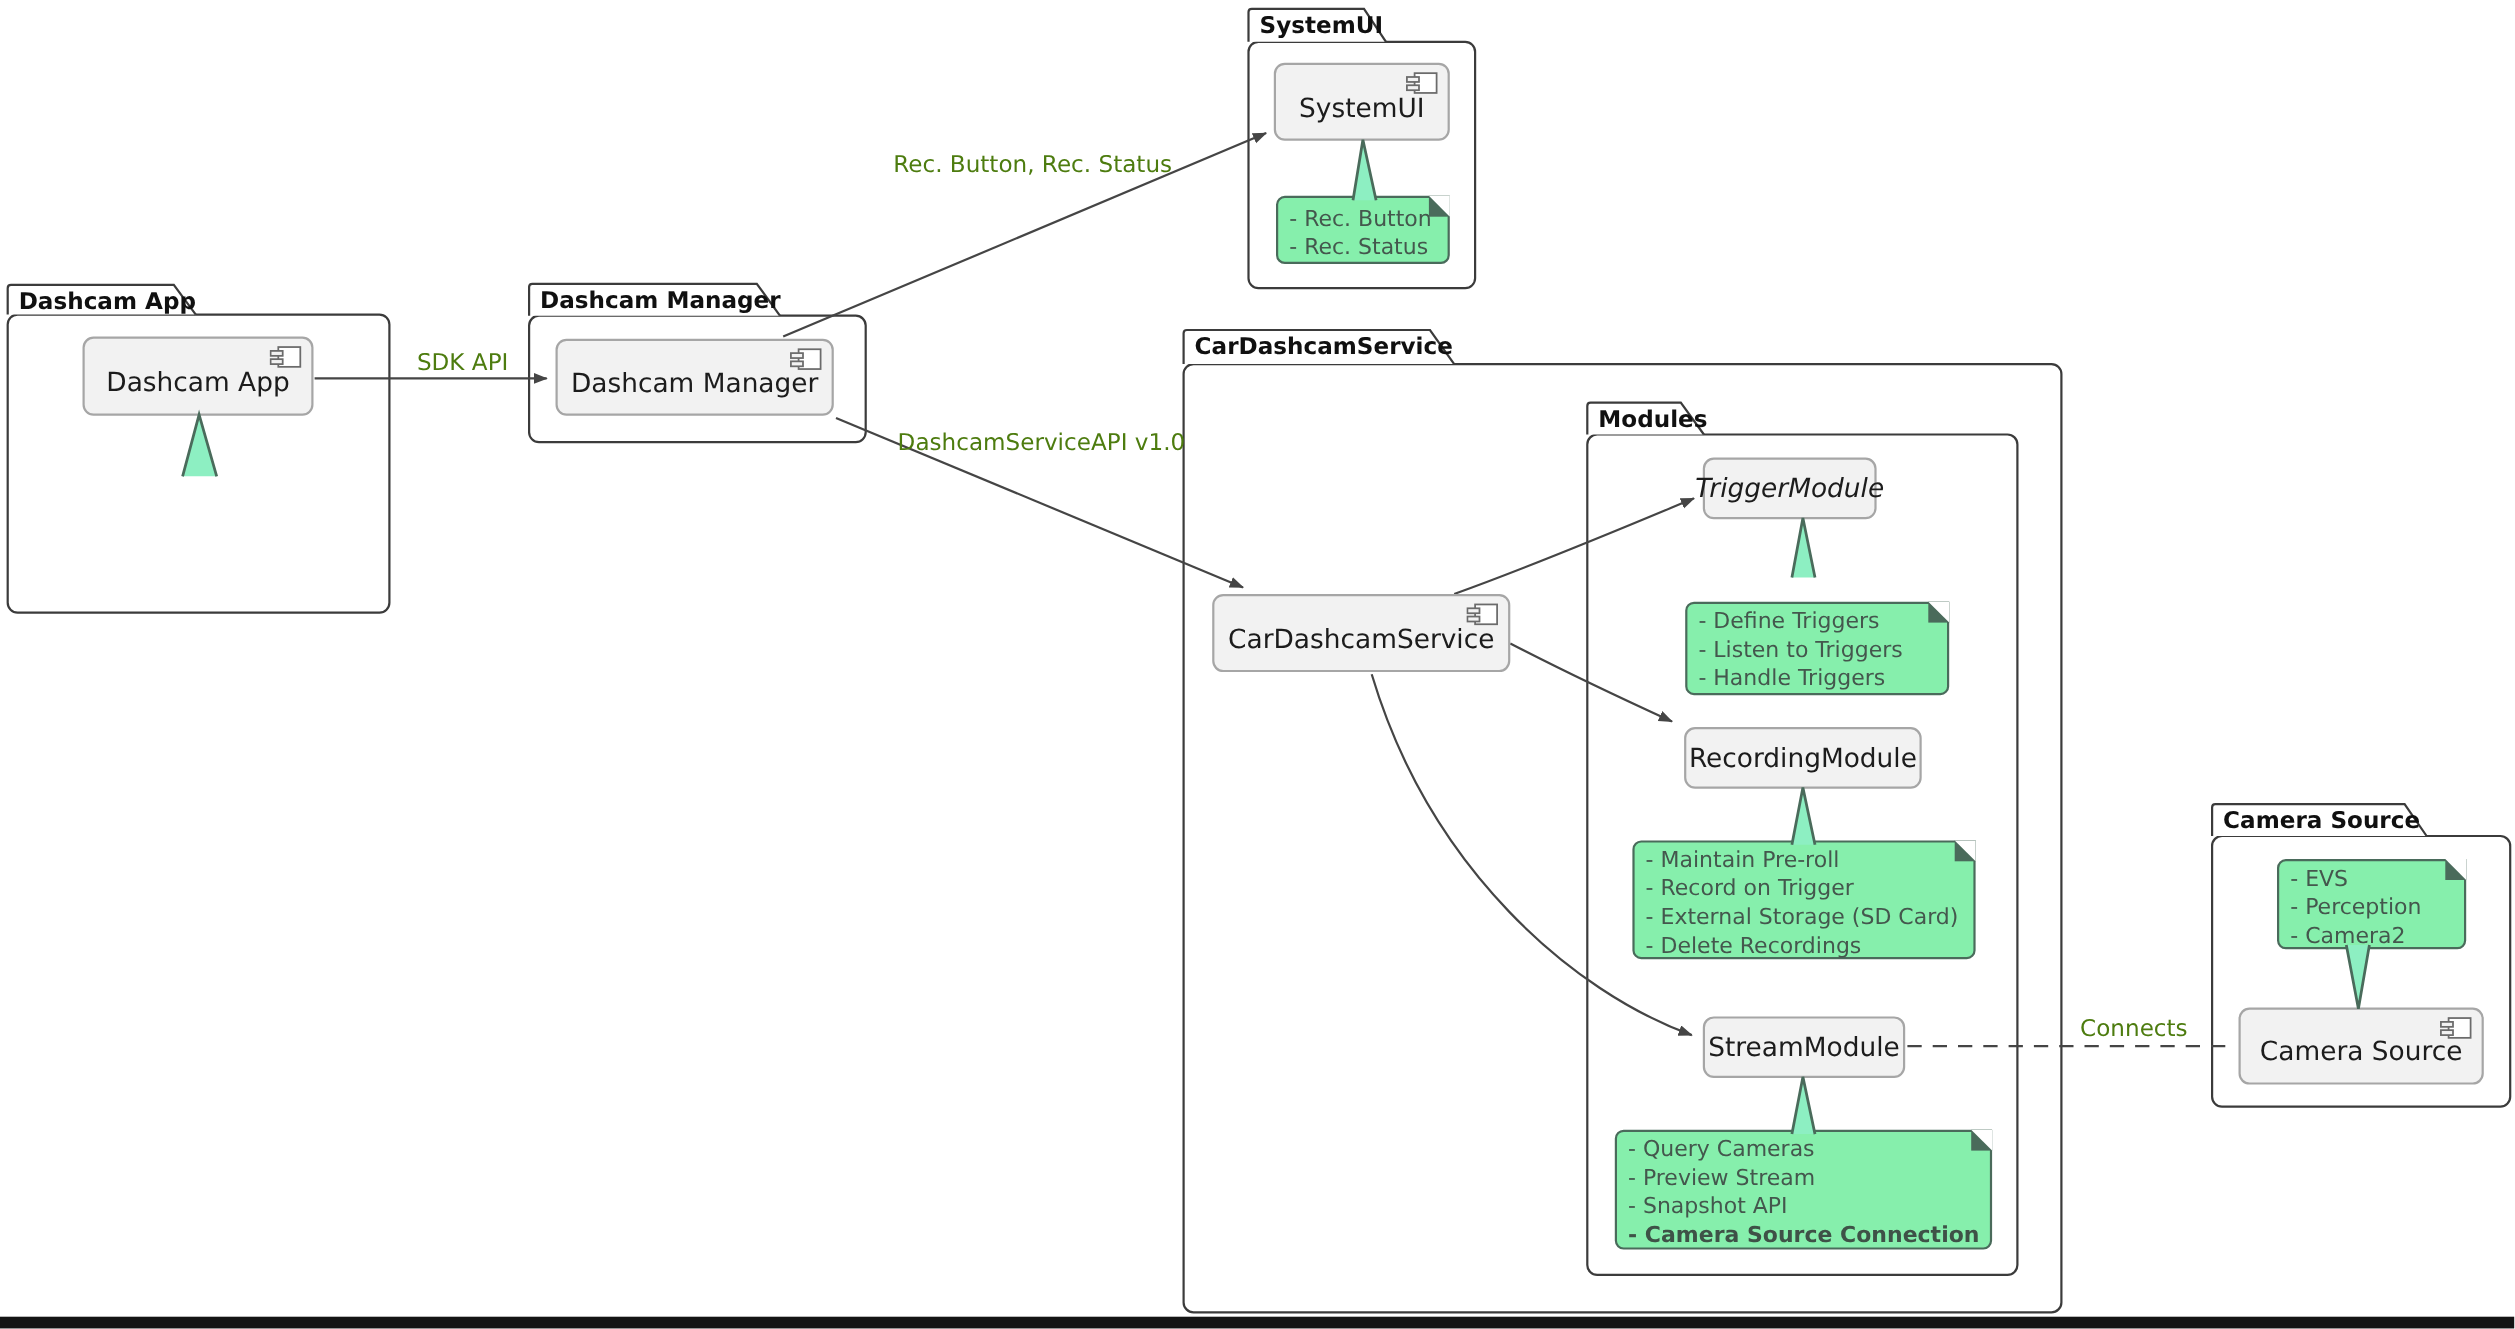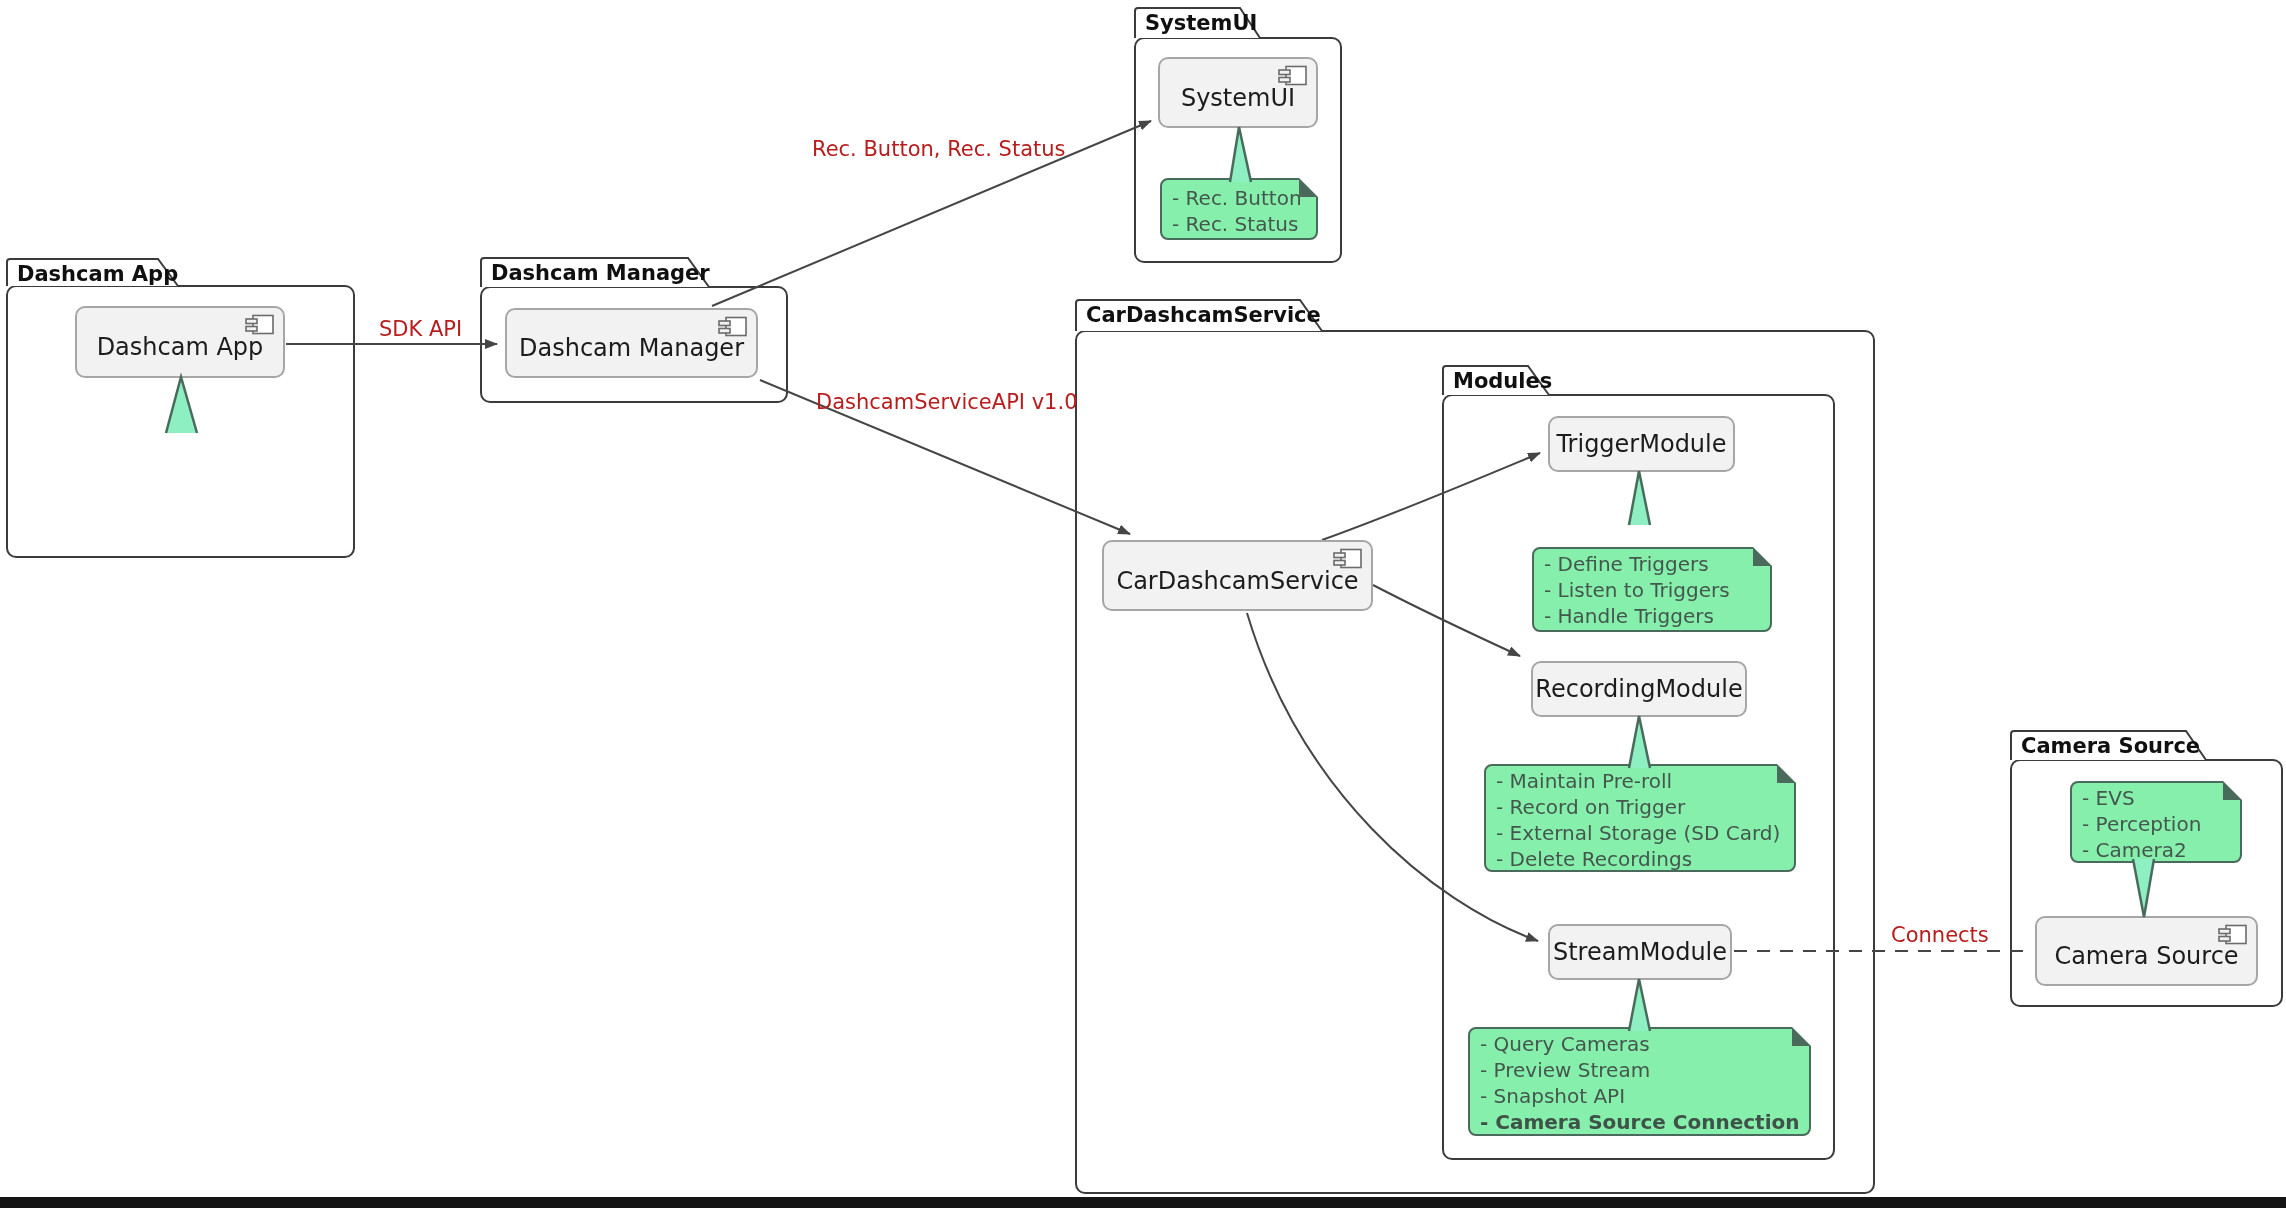--- a/index.html
+++ b/index.html
@@ -24,21 +24,21 @@
     font-size:20px; line-height:26px; color:#44574D;
     padding:2px 8px 2px 10px; box-sizing:border-box; white-space:nowrap;
   }
   .note .fold {
     position:absolute; top:-2px; right:-2px; width:0; height:0;
     border-style:solid; border-width:0 19px 19px 0;
     border-color:#ffffff #ffffff #4A6B5B #8DEFC2;
   }
   .note .indent { padding-left:14px; }
   .note .bold { font-weight:bold; color:#3E5247; }
-  .edge-label { position:absolute; font-size:21px; color:#b91c1c; white-space:nowrap; }
+  .edge-label { position:absolute; font-size:21px; color:#4d7c0f; white-space:nowrap; }
   .bottom-bar { position:absolute; left:0; top:1197px; width:2286px; height:11px; background:#141414; }
 </style>
 </head>
 <body>
 
 <div class="stage">
 
   <svg class="layer" viewBox="0 0 2286 1208" xmlns="http://www.w3.org/2000/svg">
     <defs>
       <marker id="arrow" markerWidth="14" markerHeight="11" refX="12" refY="5" orient="auto" markerUnits="userSpaceOnUse">
@@ -118,21 +118,21 @@
 
   <div class="comp has-icon" style="left:1102px; top:540px; width:271px; height:71px;">
     <svg class="uml-icon" viewBox="0 0 30 24">
       <rect x="8" y="1.5" width="20" height="18" fill="#ffffff" stroke="#6b6b6b" stroke-width="1.6"></rect>
       <rect x="1" y="5" width="11" height="4.5" fill="#f2f2f2" stroke="#6b6b6b" stroke-width="1.6"></rect>
       <rect x="1" y="12.5" width="11" height="4.5" fill="#f2f2f2" stroke="#6b6b6b" stroke-width="1.6"></rect>
     </svg>
     <span>CarDashcamService</span>
   </div>
 
-  <div class="comp" style="left:1548px; top:416px; width:187px; height:56px;">
+  <div class="comp" style="left:1548px; top:416px; width:158px; height:56px;font-style:italic;">
     <span>TriggerModule</span>
   </div>
 
   <div class="comp" style="left:1531px; top:661px; width:216px; height:56px;">
     <span>RecordingModule</span>
   </div>
 
   <div class="comp" style="left:1548px; top:924px; width:184px; height:56px;">
     <span>StreamModule</span>
   </div>

